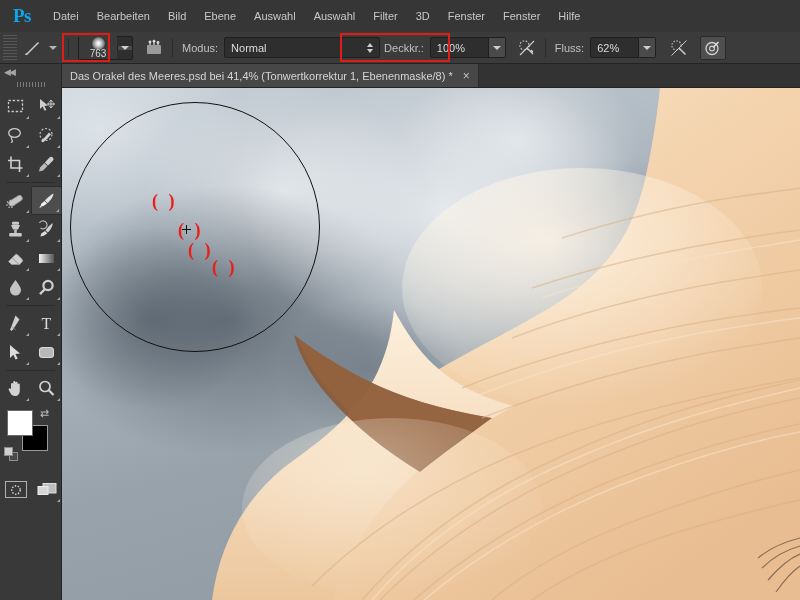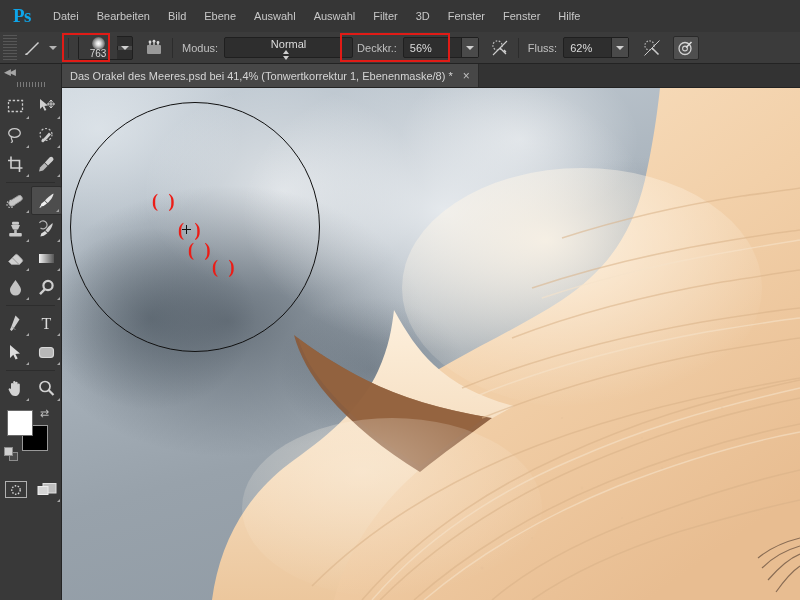--- a/index.html
+++ b/index.html
@@ -248,31 +248,31 @@
         <rect x="2" y="6" width="14" height="9" rx="1" fill="#9a9a9a"></rect>
         <path d="M5 6 L5 3 M9 6 L9 2 M13 6 L13 3.5" stroke="#c8c8c8" stroke-width="1.4"></path>
         <circle cx="5" cy="3" r="1.4" fill="#d8d8d8"></circle>
         <circle cx="9" cy="2.2" r="1.4" fill="#d8d8d8"></circle>
         <circle cx="13" cy="3.5" r="1.4" fill="#d8d8d8"></circle>
       </svg>
     </div>
     <div class="opt-sep"></div>
 
     <span class="opt-label">Modus:</span>
-    <div class="combo" style="width:129px;flex-direction:column;">
+    <div class="combo" style="width:156px;">
       <span class="cval">Normal</span>
       <span class="spin">
         <i class="up"></i>
           <i class="dn"></i>
       </span>
     </div>
 
     <span class="opt-label" style="">Deckkr.:</span>
     <div class="combo" style="width:76px;">
-      <span class="cval">56%</span>
+      <span class="cval">100%</span>
       <span class="cbtn">
           <i class="tri-down"></i>
         </span>
     </div>
 
     <div class="opt-icobtn" style="margin-left:8px;">
       <svg width="18" height="18" viewBox="0 0 18 18">
         <circle cx="6.5" cy="6.5" r="4.6" fill="none" stroke="#bdbdbd" stroke-width="1.2" stroke-dasharray="1.6 1.6"></circle>
         <path d="M9 9 L15 15 M13 11 L15 13" stroke="#cfcfcf" stroke-width="1.3"></path>
         <path d="M2 16 L16 2" stroke="#cfcfcf" stroke-width="1.1"></path>

